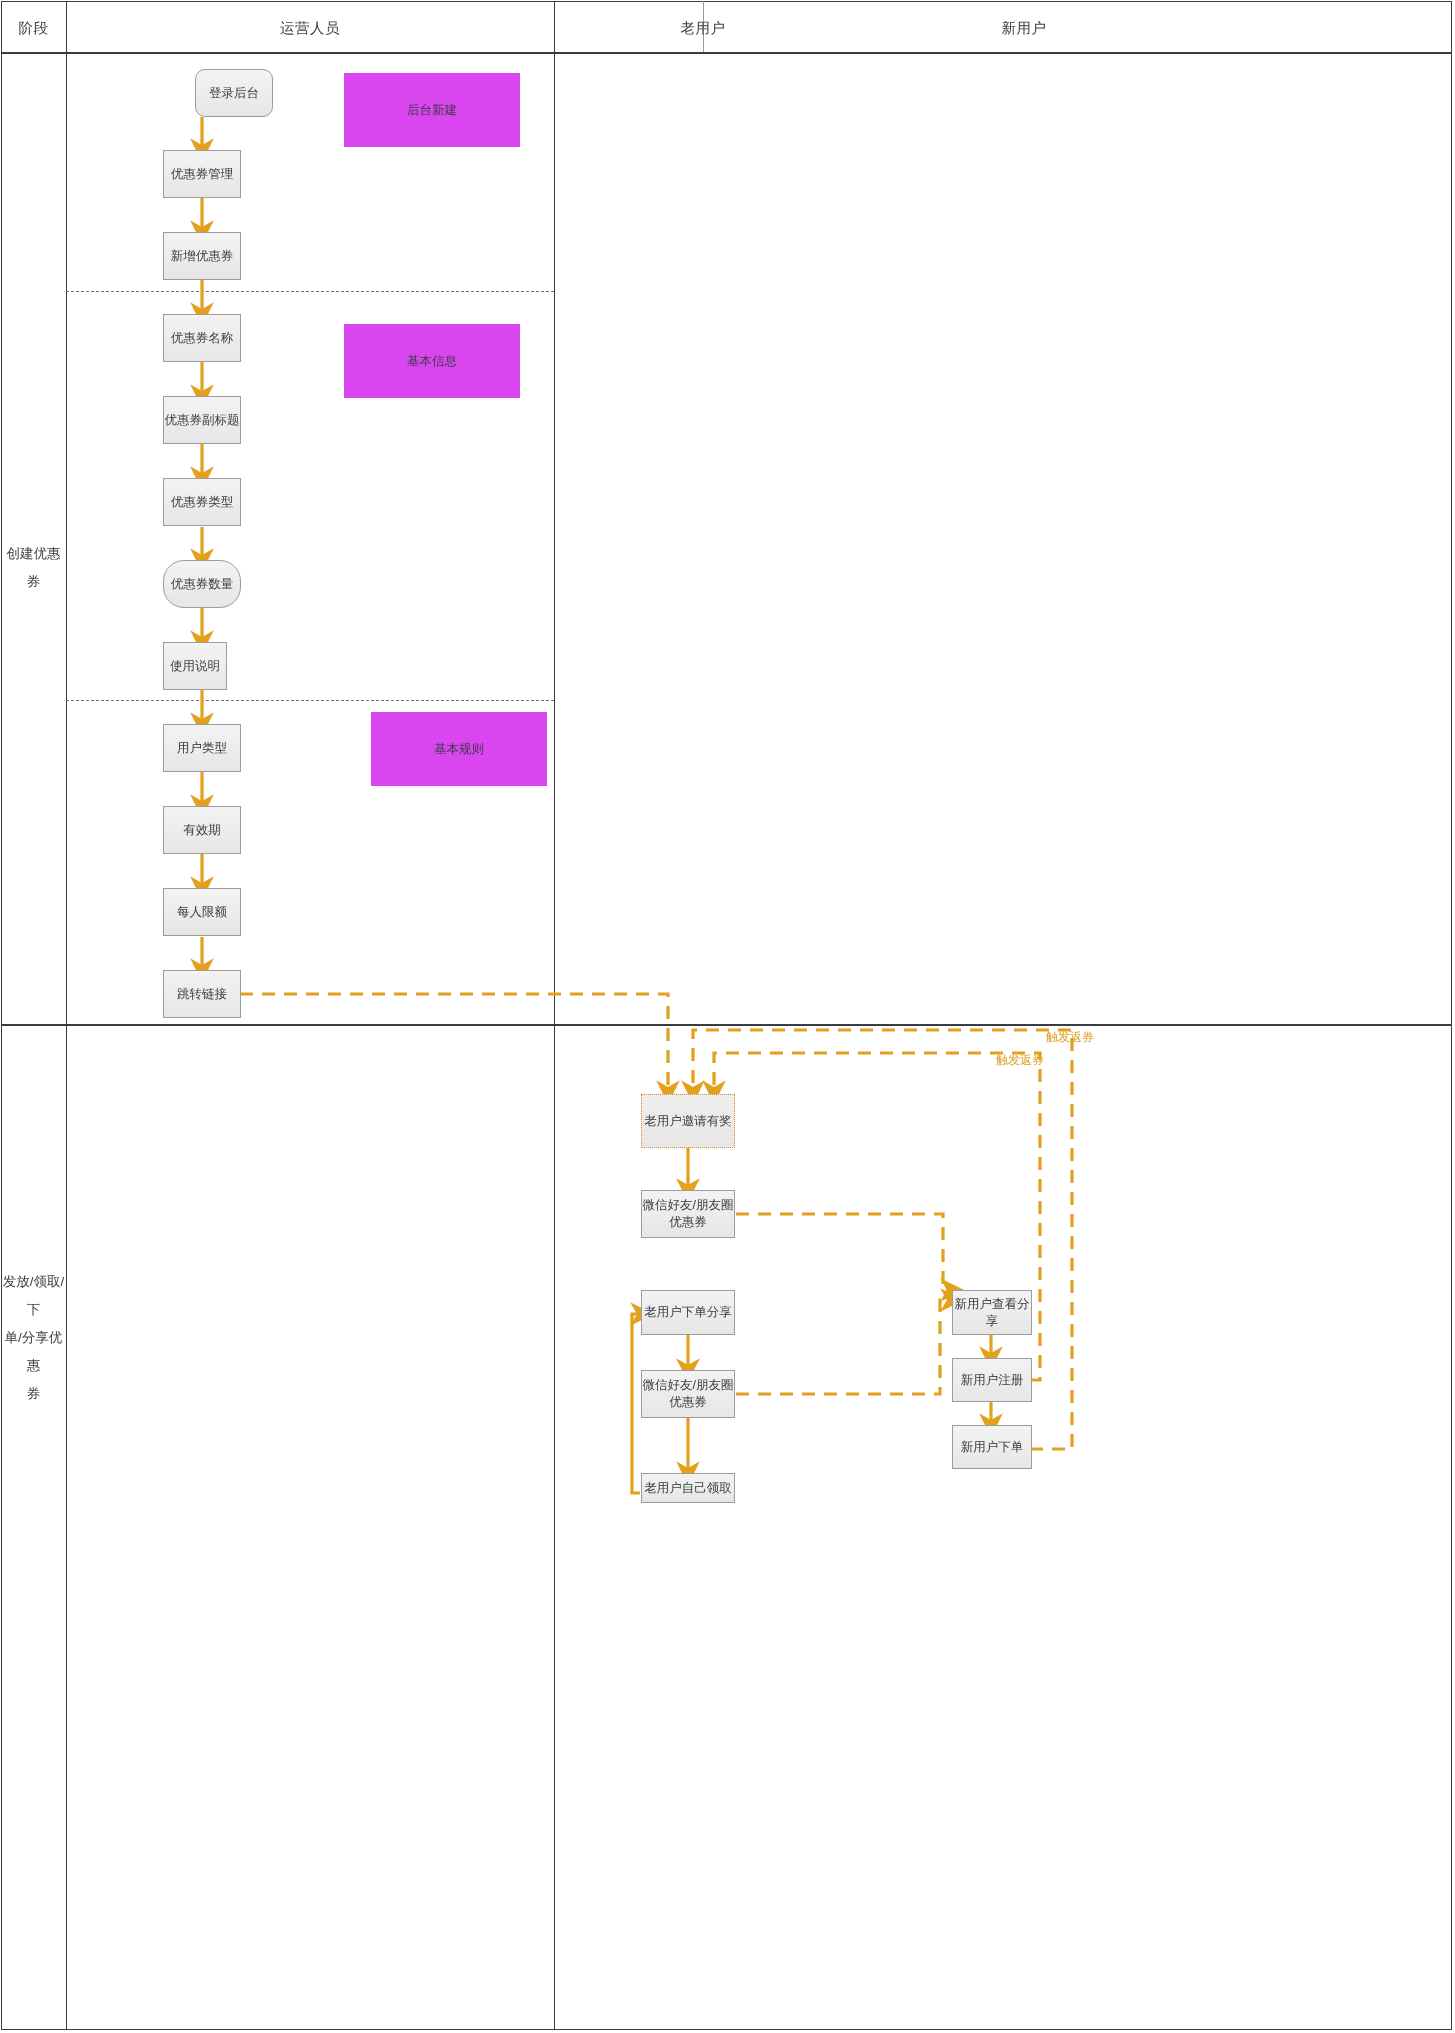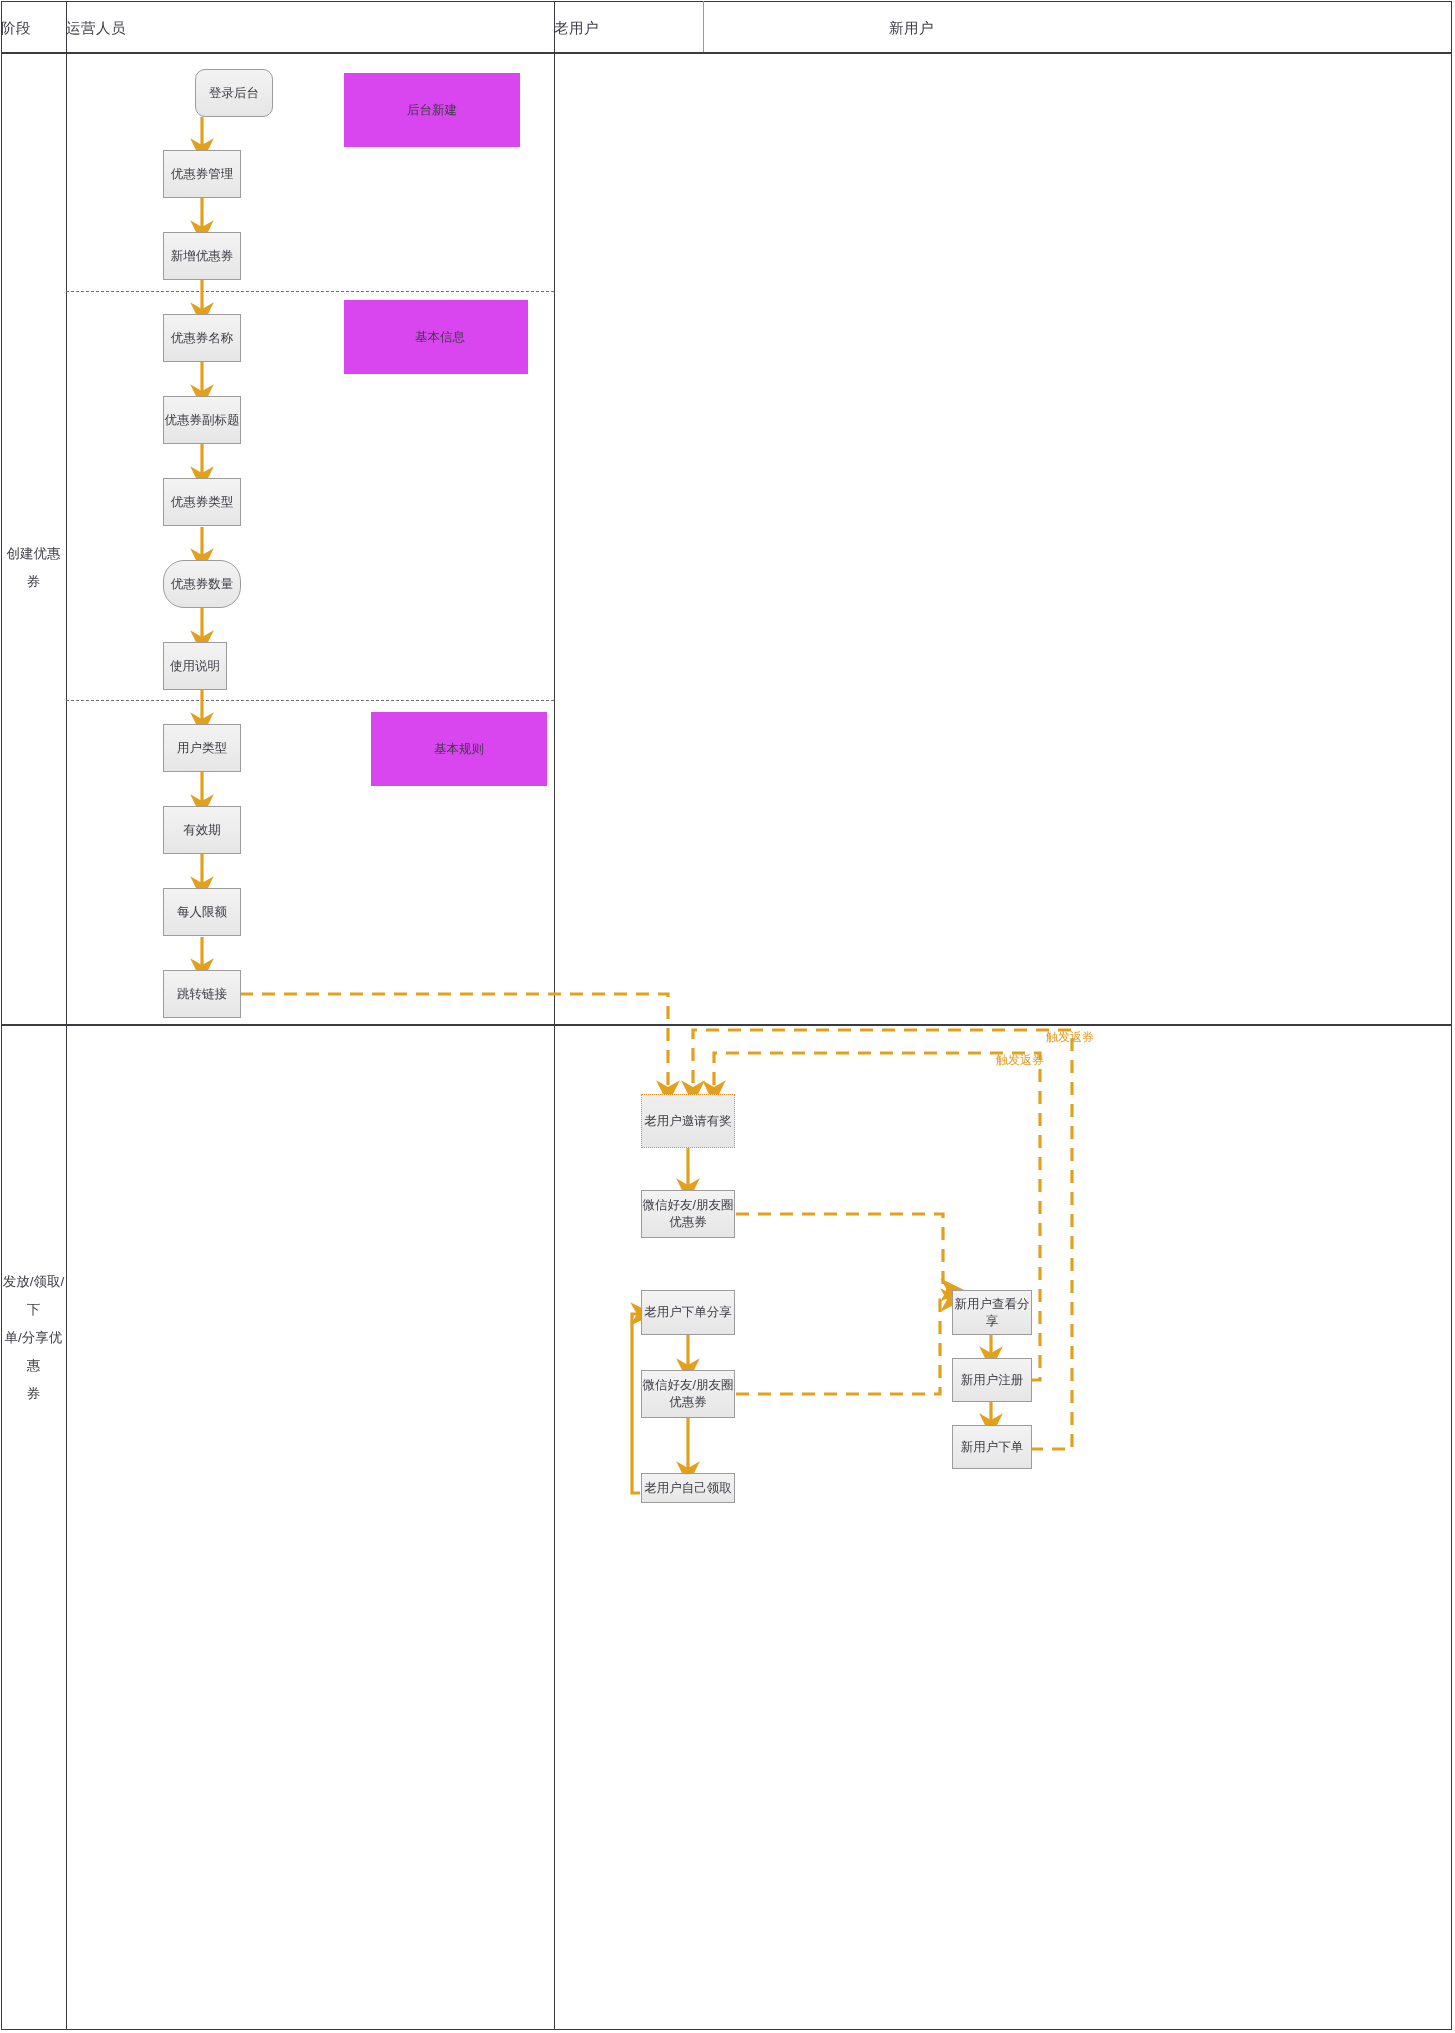--- a/index.html
+++ b/index.html
@@ -7,21 +7,21 @@
   #canvas{position:relative;width:1455px;height:2033px;background:#fff;overflow:hidden;}
 
   
   .frame{position:absolute;left:1px;top:1px;width:1451px;height:2029px;
          border:1.6px solid #3b3b44;box-sizing:border-box;}
   .vline{position:absolute;width:1.4px;background:#3b3b44;}
   .hline{position:absolute;height:1.6px;background:#3b3b44;}
   .vline.thin{background:#9a9aa2;width:1.2px;}
 
   .lane-title{position:absolute;font-size:14.5px;color:#3c3c44;
-              text-align:left;letter-spacing:.5px;}
+              text-align:center;letter-spacing:.5px;}
   .stage-label{position:absolute;font-size:13.5px;color:#3c3c44;
                text-align:center;line-height:28px;}
 
   
   .node{position:absolute;background:#ececec;border:1px solid #9c9c9c;
         display:flex;align-items:center;justify-content:center;
         font-size:12.5px;color:#3c3c44;text-align:center;line-height:17px;
         box-sizing:border-box;
         background-image:linear-gradient(180deg,#f3f3f3 0%,#e6e6e6 100%);}
   .node.round{border-radius:10px;margin-left:32px;}
@@ -64,21 +64,21 @@
   <div class="stage-label" style="left:1px;top:1268px;width:65px;">
     <div>发放/领取/下</div>
     <div>单/分享优惠</div>
     <div>券</div>
   </div>
 
   <div class="sep" style="left:66px;top:291px;width:488px;"></div>
   <div class="sep" style="left:66px;top:700px;width:488px;"></div>
 
   <div class="phase" style="left:344px;top:73px;width:176px;height:74px;">后台新建</div>
-  <div class="phase" style="left:344px;top:300px;width:176px;height:74px;padding-left:8px;">基本信息</div>
+  <div class="phase" style="left:344px;top:324px;width:176px;height:74px;">基本信息</div>
   <div class="phase" style="left:371px;top:712px;width:176px;height:74px;">基本规则</div>
 
   <svg class="conn" viewBox="0 0 1455 2033">
     <defs>
       <marker id="ar" markerWidth="9" markerHeight="9" refX="4.2" refY="4.5" orient="auto" markerUnits="strokeWidth">
         <path d="M0.5,0.8 L8,4.5 L0.5,8.2 L2.6,4.5 Z" fill="#e3a01c"></path>
       </marker>
     </defs>
     <g stroke="#e3a01c" stroke-width="3.2" fill="none" marker-end="url(#ar)">
       <line x1="202" y1="117" x2="202" y2="150"></line>

